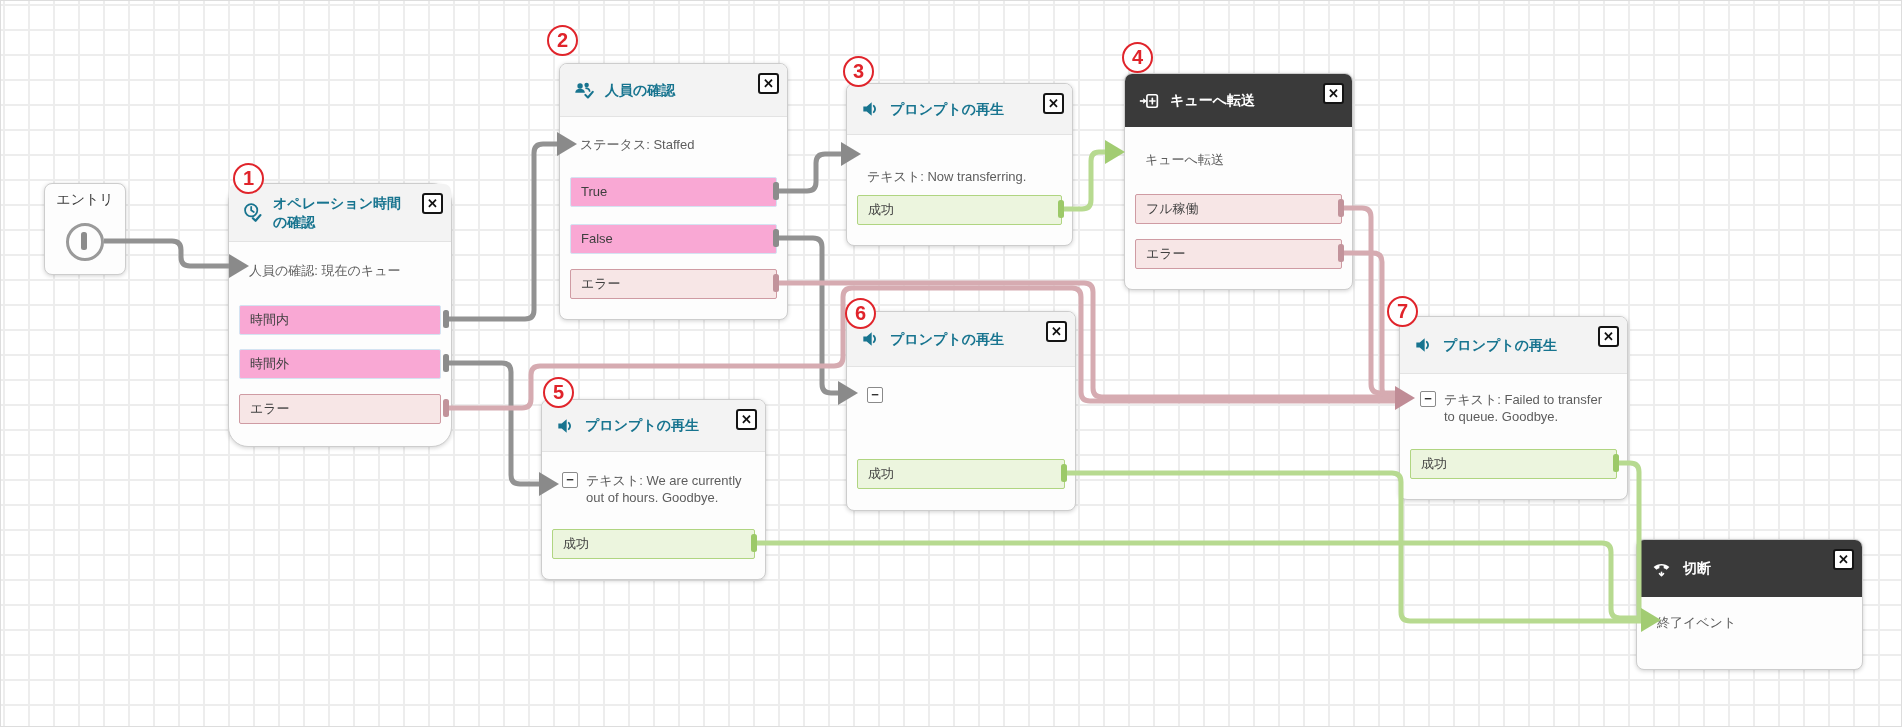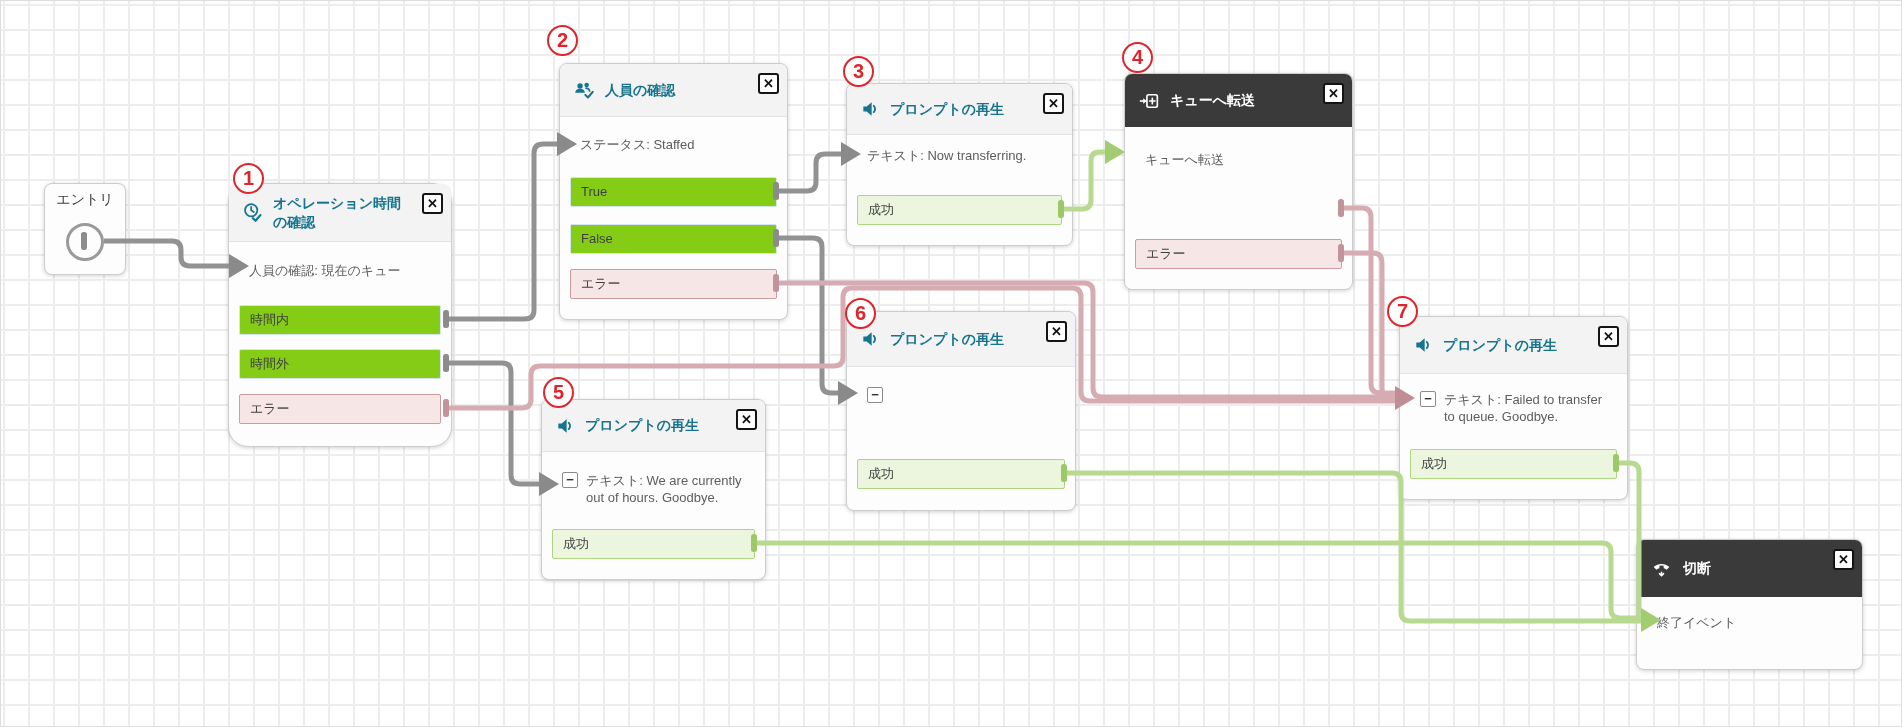--- a/index.html
+++ b/index.html
@@ -22,21 +22,21 @@
   .nicon{flex:0 0 auto;display:flex;}
   .nicon svg{display:block;}
   .close{position:absolute;top:9px;right:8px;width:21px;height:21px;background:#fff;
          border:2px solid #141414;border-radius:3px;color:#111;font-weight:700;font-size:13px;
          line-height:15px;text-align:center;padding:0;cursor:pointer;box-sizing:border-box;}
   .btext{position:absolute;font-size:13px;color:#5d5d5d;display:flex;gap:8px;line-height:1.32;}
   .cbx{width:16px;height:16px;border:1px solid #8a8a8a;background:#fff;border-radius:2px;
        font-size:13px;line-height:13px;text-align:center;color:#333;flex:0 0 16px;box-sizing:border-box;font-weight:700;}
   .row{position:absolute;left:10px;height:30px;border-radius:2px;font-size:13px;color:#3f3f3f;
        line-height:28px;padding-left:10px;box-sizing:border-box;}
-  .row.info{background:#84cc16;border:1px solid #d4e3f2;}
+  .row.info{background:#f9a8d4;border:1px solid #d4e3f2;}
   .row.error{background:#f7e6e6;border:1px solid #cf9ba3;}
   .row.success{background:#ecf5de;border:1px solid #b0d581;}
   .badge{position:absolute;width:31px;height:31px;border-radius:50%;border:2.5px solid #e0242b;
          color:#e0242b;background:#fff;font-size:20px;font-weight:700;display:flex;align-items:center;
          justify-content:center;z-index:6;box-sizing:border-box;}
   .entry-label{position:absolute;top:7px;left:0;right:0;text-align:center;font-size:14px;color:#3c3c3c;}
   .entry-circle{position:absolute;width:38px;height:38px;border:3px solid #9a9a9a;border-radius:50%;
                 box-sizing:border-box;background:transparent;}
 </style>
 </head>
@@ -129,21 +129,21 @@
       <div class="hdr" style="height: 51px; color: rgb(23, 116, 143);">
         <span class="nicon">
           <svg width="20" height="20" viewBox="0 0 24 24">
             <path d="M4 9v6h4l6 5V4L8 9z" fill="currentColor"></path>
             <path d="M16.5 8.2a5.3 5.3 0 010 7.6" fill="none" stroke="currentColor" stroke-width="2.2" stroke-linecap="round"></path>
           </svg>
         </span>
         <span class="ttl">プロンプトの再生</span>
         <button class="close">✕</button>
       </div>
-      <div class="btext" style="left: 20px; top: 63px; width: 190px;">
+      <div class="btext" style="left: 20px; top: 84px; width: 190px;">
         <span style="width: 190px;">テキスト: Now transferring.</span>
       </div>
       <div class="row success" style="top: 111px; width: 205px;">成功</div>
     </div>
     <div class="badge" style="left: 842px; top: 55px;">3</div>
     <div class="node" style="left: 1123px; top: 72px; width: 227px; height: 215px;">
       <div class="hdr dark" style="height: 53px; color: rgb(255, 255, 255);">
         <span class="nicon">
           <svg width="22" height="20" viewBox="0 0 24 24">
             <rect x="9.5" y="4.5" width="12.5" height="15" rx="2" fill="none" stroke="currentColor" stroke-width="2"></rect>
@@ -151,20 +151,21 @@
             <path d="M1 12h4.5" stroke="currentColor" stroke-width="2"></path>
             <path d="M5 8.8l4.4 3.2L5 15.2z" fill="currentColor"></path>
           </svg>
         </span>
         <span class="ttl">キューへ転送</span>
         <button class="close">✕</button>
       </div>
       <div class="btext" style="left: 20px; top: 77px; width: 190px;">
         <span style="width: 190px;">キューへ転送</span>
       </div>
+      <div class="row error" style="top: 120px; width: 207px;">フル稼働</div>
       <div class="row error" style="top: 165px; width: 207px;">エラー</div>
     </div>
     <div class="badge" style="left: 1121px; top: 41px;">4</div>
     <div class="node" style="left: 540px; top: 398px; width: 223px; height: 179px;">
       <div class="hdr" style="height: 52px; color: rgb(23, 116, 143);">
         <span class="nicon">
           <svg width="20" height="20" viewBox="0 0 24 24">
             <path d="M4 9v6h4l6 5V4L8 9z" fill="currentColor"></path>
             <path d="M16.5 8.2a5.3 5.3 0 010 7.6" fill="none" stroke="currentColor" stroke-width="2.2" stroke-linecap="round"></path>
           </svg>

